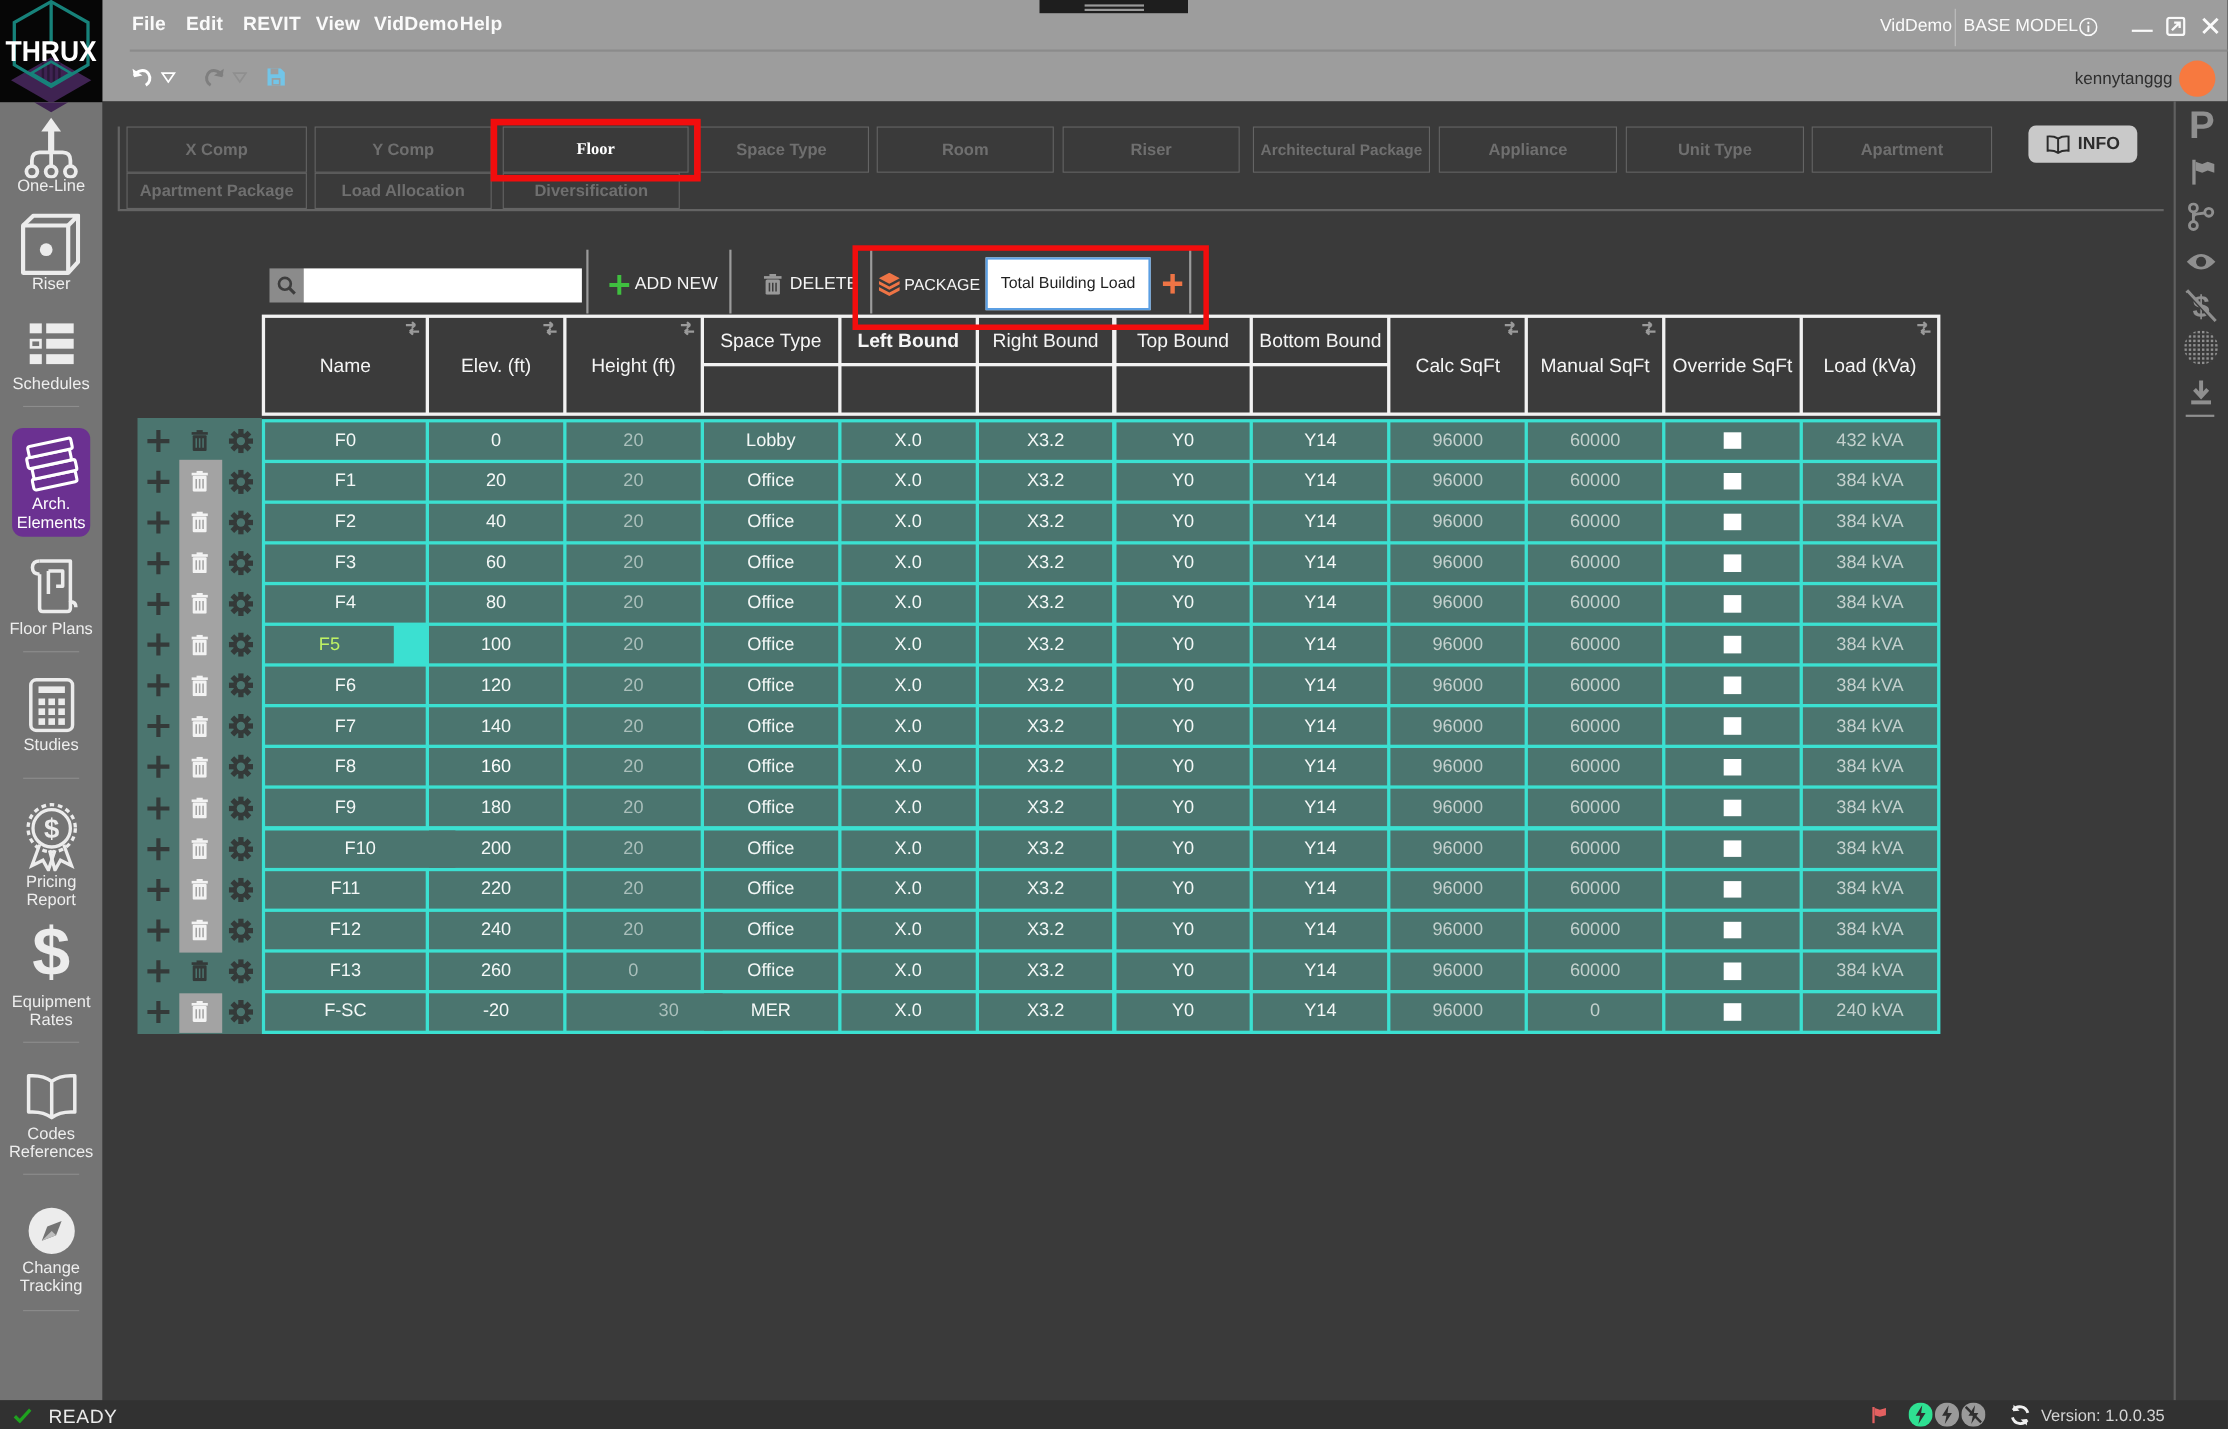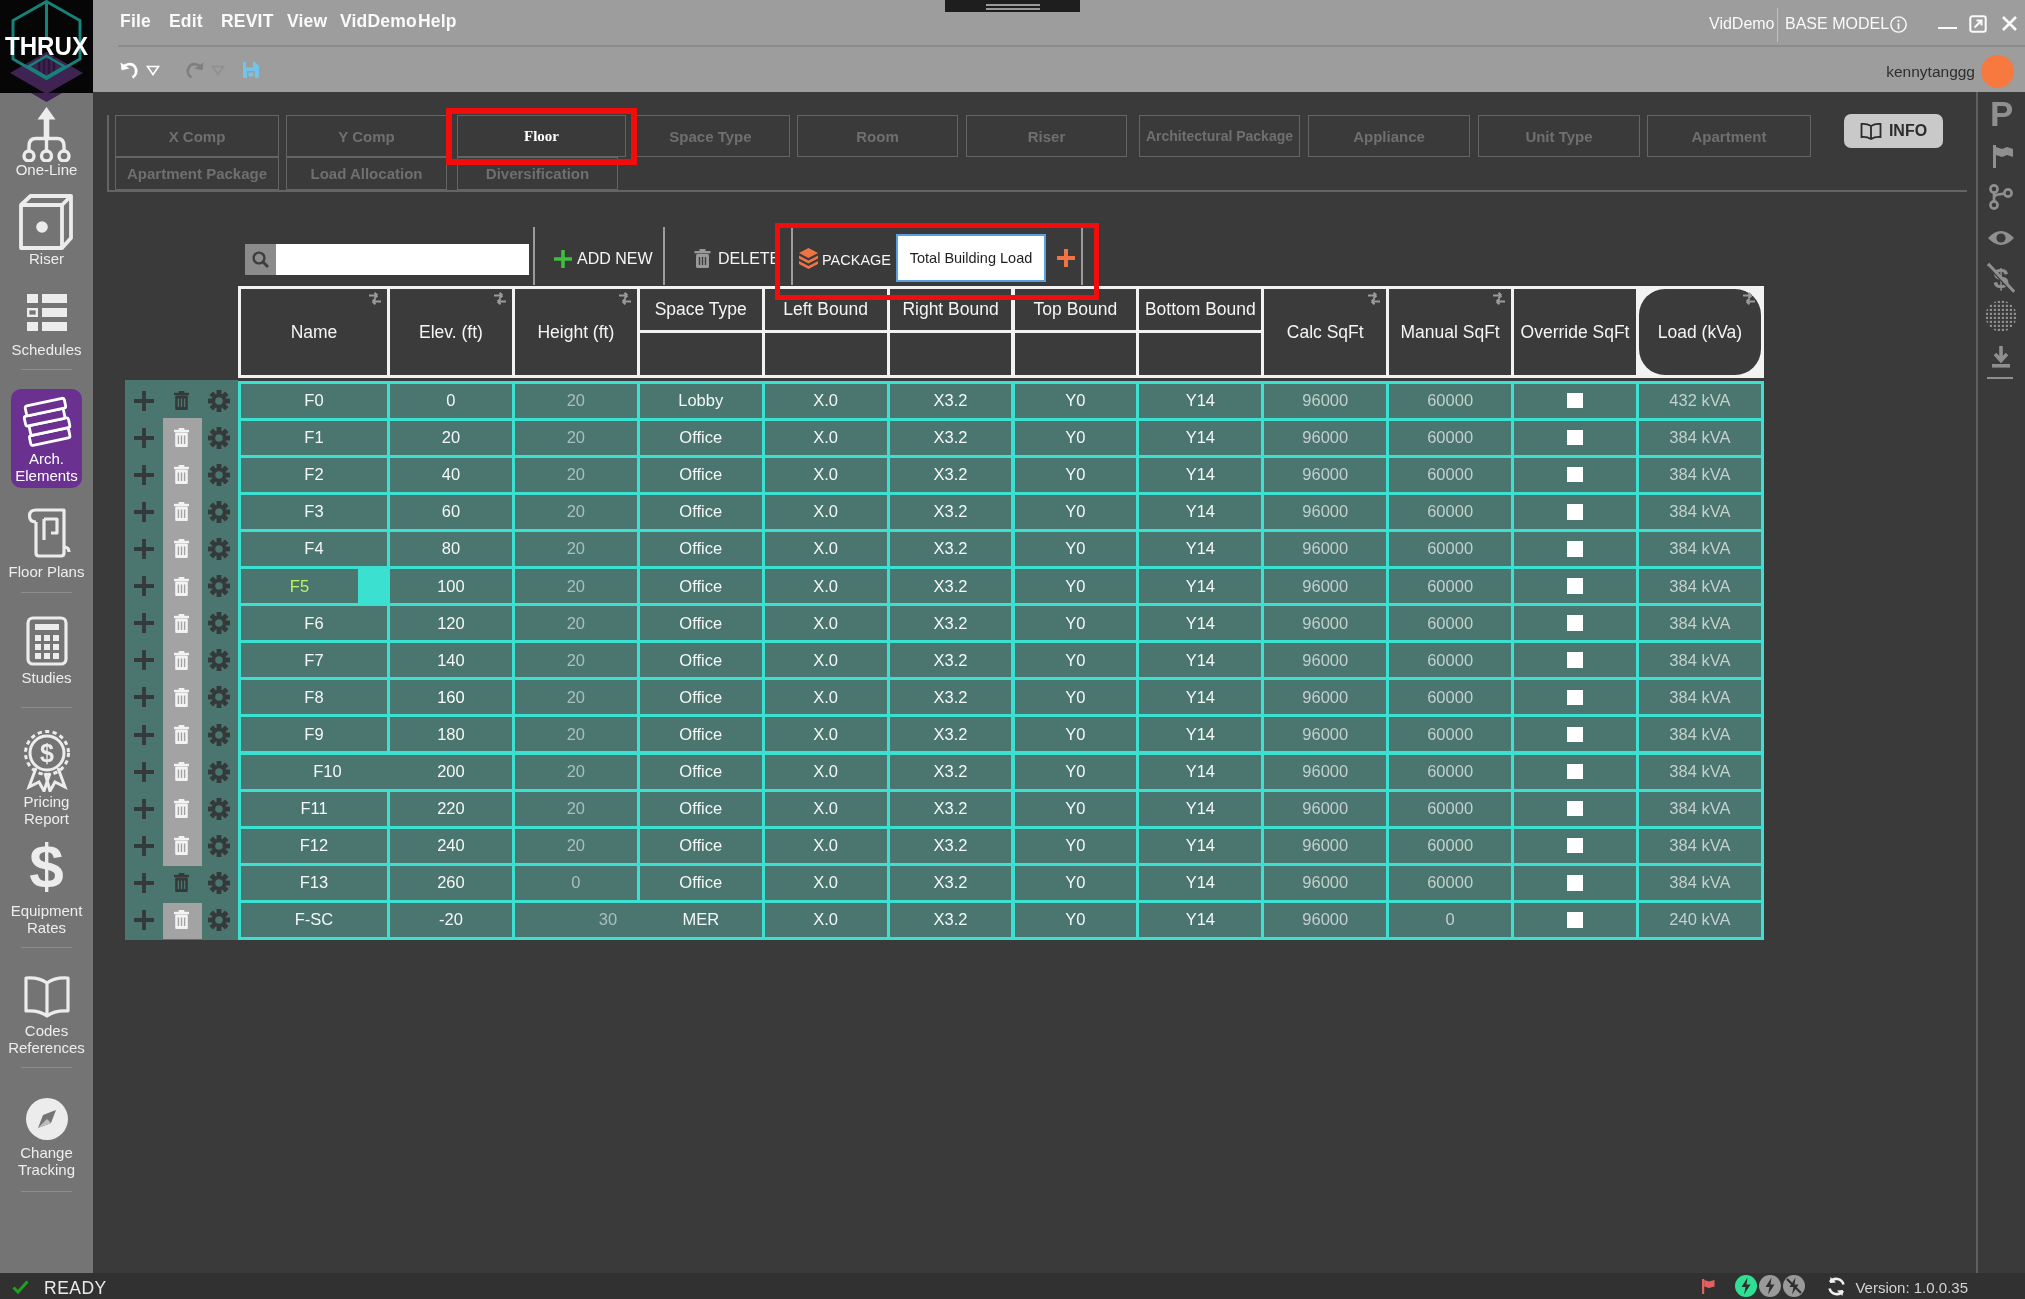--- a/index.html
+++ b/index.html
@@ -336,38 +336,38 @@
 <div class="hcell" style="left:390.0px;top:289.0px;width:121.9px;height:86.0px;"><svg width="14" height="13" viewBox="0 0 14 13" style="position:absolute;right:5px;top:3px;">
       <path d="M1 3.5 L9.5 3.5 M9.5 3.5 L6.5 0.8 M9.5 3.5 L6.5 6.2" stroke="#9a9a9a" stroke-width="2" fill="none"></path>
       <path d="M13 9.5 L4.5 9.5 M4.5 9.5 L7.5 6.8 M4.5 9.5 L7.5 12.2" stroke="#9a9a9a" stroke-width="2" fill="none"></path>
     </svg>Elev. (ft)</div>
 <div class="hcell" style="left:514.9px;top:289.0px;width:121.9px;height:86.0px;"><svg width="14" height="13" viewBox="0 0 14 13" style="position:absolute;right:5px;top:3px;">
       <path d="M1 3.5 L9.5 3.5 M9.5 3.5 L6.5 0.8 M9.5 3.5 L6.5 6.2" stroke="#9a9a9a" stroke-width="2" fill="none"></path>
       <path d="M13 9.5 L4.5 9.5 M4.5 9.5 L7.5 6.8 M4.5 9.5 L7.5 12.2" stroke="#9a9a9a" stroke-width="2" fill="none"></path>
     </svg>Height (ft)</div>
 <div class="hcell" style="left:639.8px;top:289.0px;width:121.9px;height:41px;">Space Type</div>
 <div class="hcell" style="left:639.8px;top:333.0px;width:121.9px;height:42.0px;"></div>
-<div class="hcell" style="left:764.7px;top:289.0px;width:121.9px;height:41px;">Left Bound</div>
+<div class="hcell" style="left:764.7px;top:289.0px;width:121.9px;height:41px;font-weight:bold;">Left Bound</div>
 <div class="hcell" style="left:764.7px;top:333.0px;width:121.9px;height:42.0px;"></div>
 <div class="hcell" style="left:889.6px;top:289.0px;width:121.9px;height:41px;">Right Bound</div>
 <div class="hcell" style="left:889.6px;top:333.0px;width:121.9px;height:42.0px;"></div>
 <div class="hcell" style="left:1014.5px;top:289.0px;width:121.9px;height:41px;">Top Bound</div>
 <div class="hcell" style="left:1014.5px;top:333.0px;width:121.9px;height:42.0px;"></div>
 <div class="hcell" style="left:1139.4px;top:289.0px;width:121.9px;height:41px;">Bottom Bound</div>
 <div class="hcell" style="left:1139.4px;top:333.0px;width:121.9px;height:42.0px;"></div>
 <div class="hcell" style="left:1264.3px;top:289.0px;width:121.9px;height:86.0px;"><svg width="14" height="13" viewBox="0 0 14 13" style="position:absolute;right:5px;top:3px;">
       <path d="M1 3.5 L9.5 3.5 M9.5 3.5 L6.5 0.8 M9.5 3.5 L6.5 6.2" stroke="#9a9a9a" stroke-width="2" fill="none"></path>
       <path d="M13 9.5 L4.5 9.5 M4.5 9.5 L7.5 6.8 M4.5 9.5 L7.5 12.2" stroke="#9a9a9a" stroke-width="2" fill="none"></path>
     </svg>Calc SqFt</div>
 <div class="hcell" style="left:1389.2px;top:289.0px;width:121.9px;height:86.0px;"><svg width="14" height="13" viewBox="0 0 14 13" style="position:absolute;right:5px;top:3px;">
       <path d="M1 3.5 L9.5 3.5 M9.5 3.5 L6.5 0.8 M9.5 3.5 L6.5 6.2" stroke="#9a9a9a" stroke-width="2" fill="none"></path>
       <path d="M13 9.5 L4.5 9.5 M4.5 9.5 L7.5 6.8 M4.5 9.5 L7.5 12.2" stroke="#9a9a9a" stroke-width="2" fill="none"></path>
     </svg>Manual SqFt</div>
 <div class="hcell" style="left:1514.1px;top:289.0px;width:121.9px;height:86.0px;">Override SqFt</div>
-<div class="hcell" style="left:1639.0px;top:289.0px;width:121.9px;height:86.0px;border-radius:26px;"><svg width="14" height="13" viewBox="0 0 14 13" style="position:absolute;right:5px;top:3px;">
+<div class="hcell" style="left:1639.0px;top:289.0px;width:121.9px;height:86.0px;"><svg width="14" height="13" viewBox="0 0 14 13" style="position:absolute;right:5px;top:3px;">
       <path d="M1 3.5 L9.5 3.5 M9.5 3.5 L6.5 0.8 M9.5 3.5 L6.5 6.2" stroke="#9a9a9a" stroke-width="2" fill="none"></path>
       <path d="M13 9.5 L4.5 9.5 M4.5 9.5 L7.5 6.8 M4.5 9.5 L7.5 12.2" stroke="#9a9a9a" stroke-width="2" fill="none"></path>
     </svg>Load (kVa)</div>
 <div class="a" style="left:125px;top:380.0px;width:113px;height:560.0px;background:#4b756f;"></div>
 <div class="a" style="left:162.5px;top:417.5px;width:39px;height:448px;background:#a3a3a3;"></div>
 <div class="a" style="left:162.5px;top:903px;width:39px;height:36px;background:#a3a3a3;"></div>
 <div class="a" style="left:238.0px;top:380.5px;width:1525.9px;height:559.5px;background:#3be0d1;"></div>
 <div class="a" style="left:133px;top:389.6px;"><svg width="22" height="22" viewBox="0 0 22 22">
       <path d="M11 1 L11 21 M1 11 L21 11" stroke="#343a39" stroke-width="3.8"></path>
     </svg></div>

